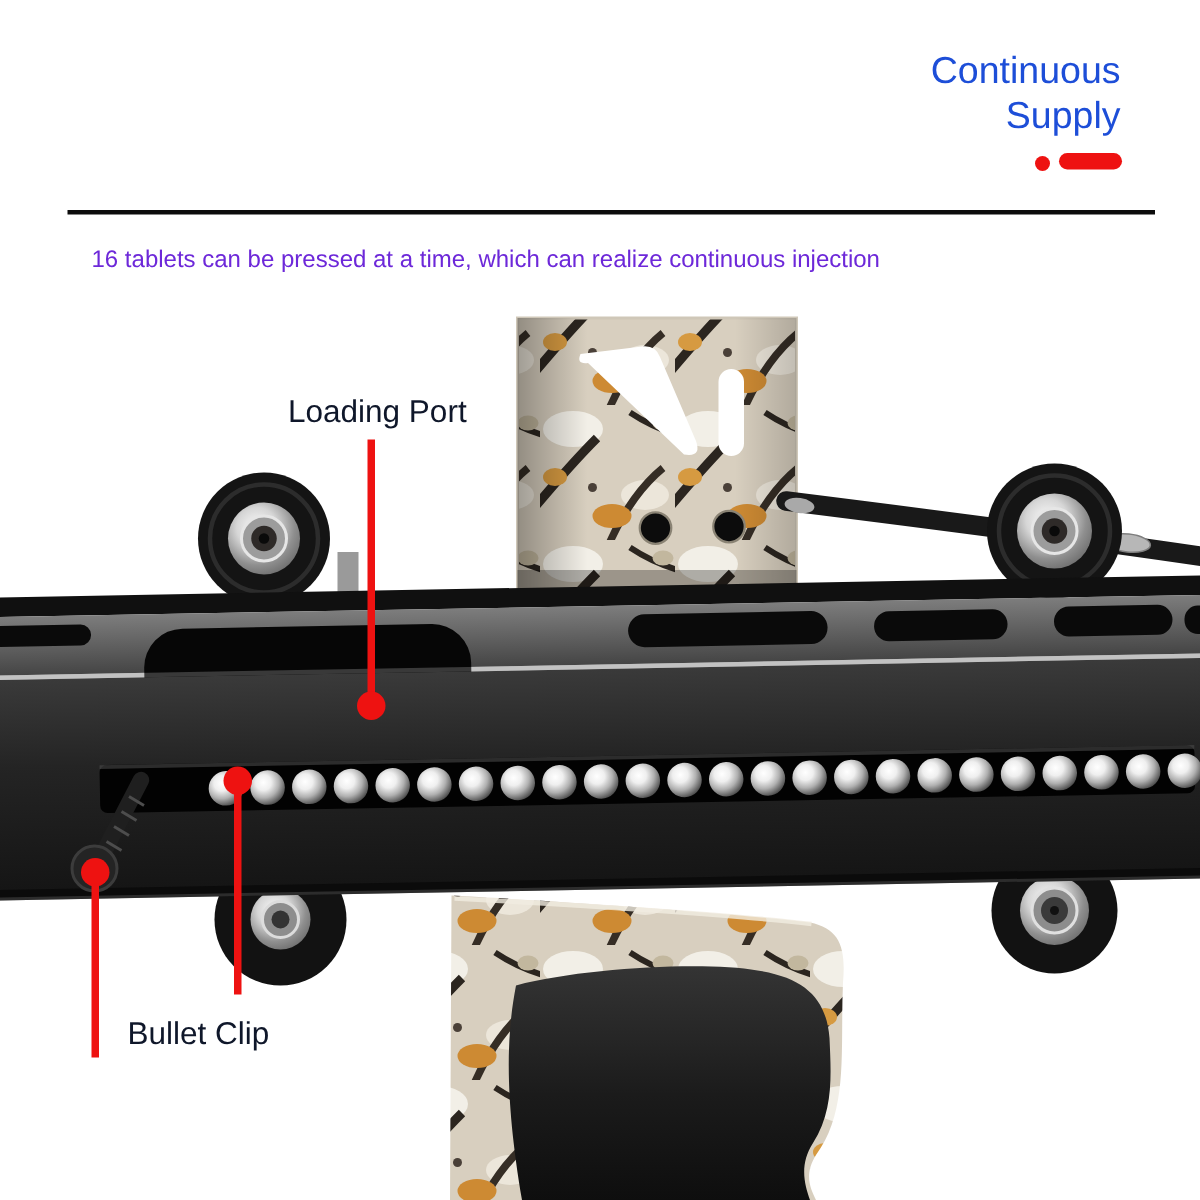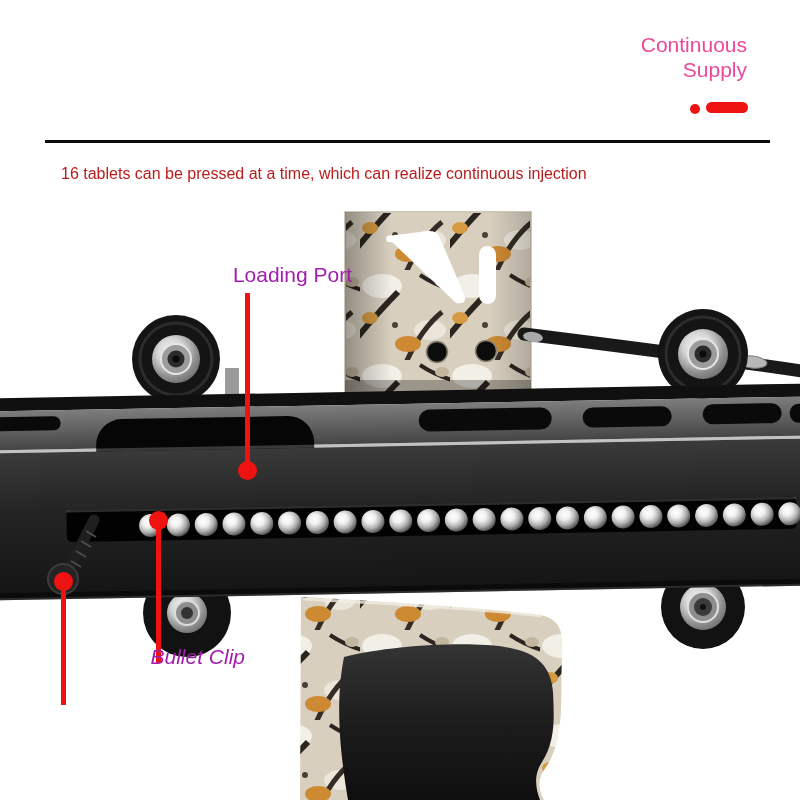--- a/index.html
+++ b/index.html
@@ -2,41 +2,41 @@
 <html><head>
 <meta charset="utf-8">
 <style>
   html,body{margin:0;padding:0;}
   .page{
     position:relative;width:800px;height:800px;background:#ffffff;overflow:hidden;
     font-family:"Liberation Sans",sans-serif;color:#1f1f1f;
   }
   .supply{
     position:absolute;top:33px;right:53px;width:220px;text-align:right;
-    font-size:21px;line-height:1.18;color:#ec4899;white-space:pre-line;
+    font-size:25px;line-height:1.18;color:#1d4ed8;white-space:pre-line;
   }
   .title{
     position:absolute;left:72px;top:76px;margin:0;width:640px;
     font-size:25px;font-weight:bold;color:#0f0f0f;letter-spacing:0px;white-space:nowrap;
   }
   .mark{position:absolute;display:block;}
   .mark.dot{left:690px;top:104px;width:10px;height:10px;border-radius:50%;}
   .mark.dash{left:706px;top:102px;width:42px;height:11px;border-radius:6px;}
   .divider{position:absolute;left:45px;top:140px;width:725px;height:3px;background:#0c0c0c;}
-  .subtitle{position:absolute;left:61px;top:165px;font-size:16px;color:#b91c1c;white-space:nowrap;}
+  .subtitle{position:absolute;left:61px;top:165px;font-size:16px;color:#6d28d9;white-space:nowrap;}
   .product-svg{position:absolute;left:0;top:0;width:800px;height:800px;}
   .callout-label{
-    position:absolute;font-size:21px;color:#a21caf;text-align:right;white-space:nowrap;
+    position:absolute;font-size:21px;color:#0f172a;text-align:left;white-space:nowrap;
   }
   .callout-line{position:absolute;width:5px;}
   .callout-dot{position:absolute;width:19px;height:19px;border-radius:50%;}
   .lbl-loading{left:192px;top:263px;width:160px;}
   .line-loading{left:245px;top:293px;height:170px;}
   .dot-loading{left:238px;top:461px;}
-  .lbl-bullet{left:85px;top:645px;width:160px;font-style:italic;}
+  .lbl-bullet{left:85px;top:678px;width:160px;}
   .line-bullet{left:156px;top:527px;height:136px;}
   .dot-bullet{left:149px;top:511px;}
   .lbl-compactor{left:0px;top:707px;width:200px;font-size:20px;}
   .line-compactor{left:61px;top:589px;height:116px;}
   .dot-compactor{left:54px;top:572px;}
 </style>
 </head>
 <body>
 
 <div class="page">

